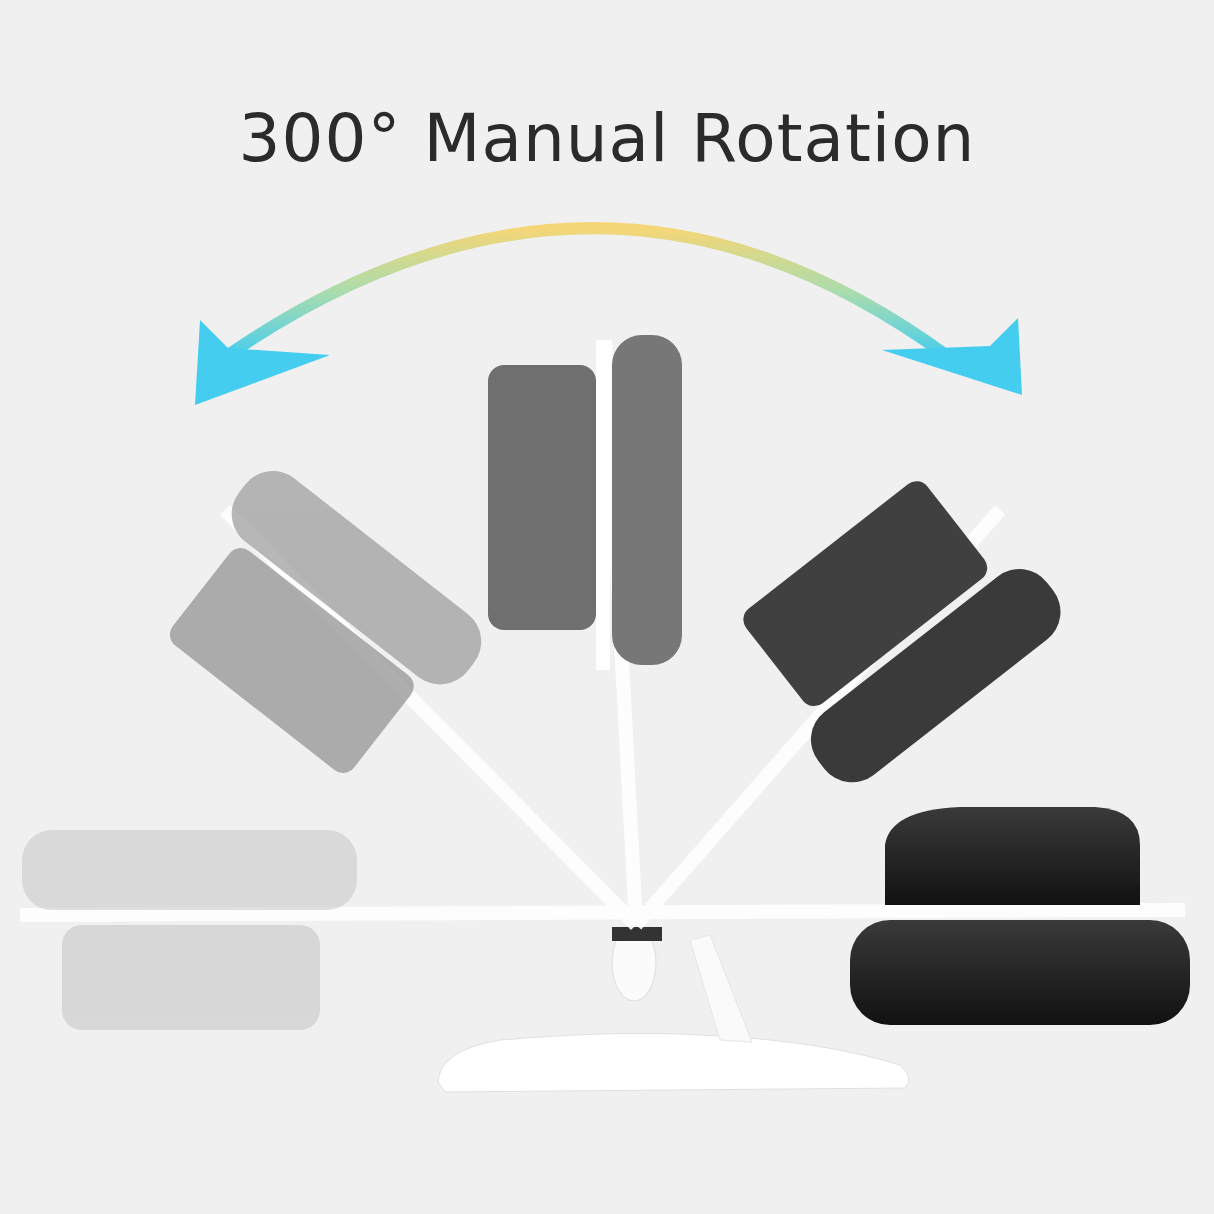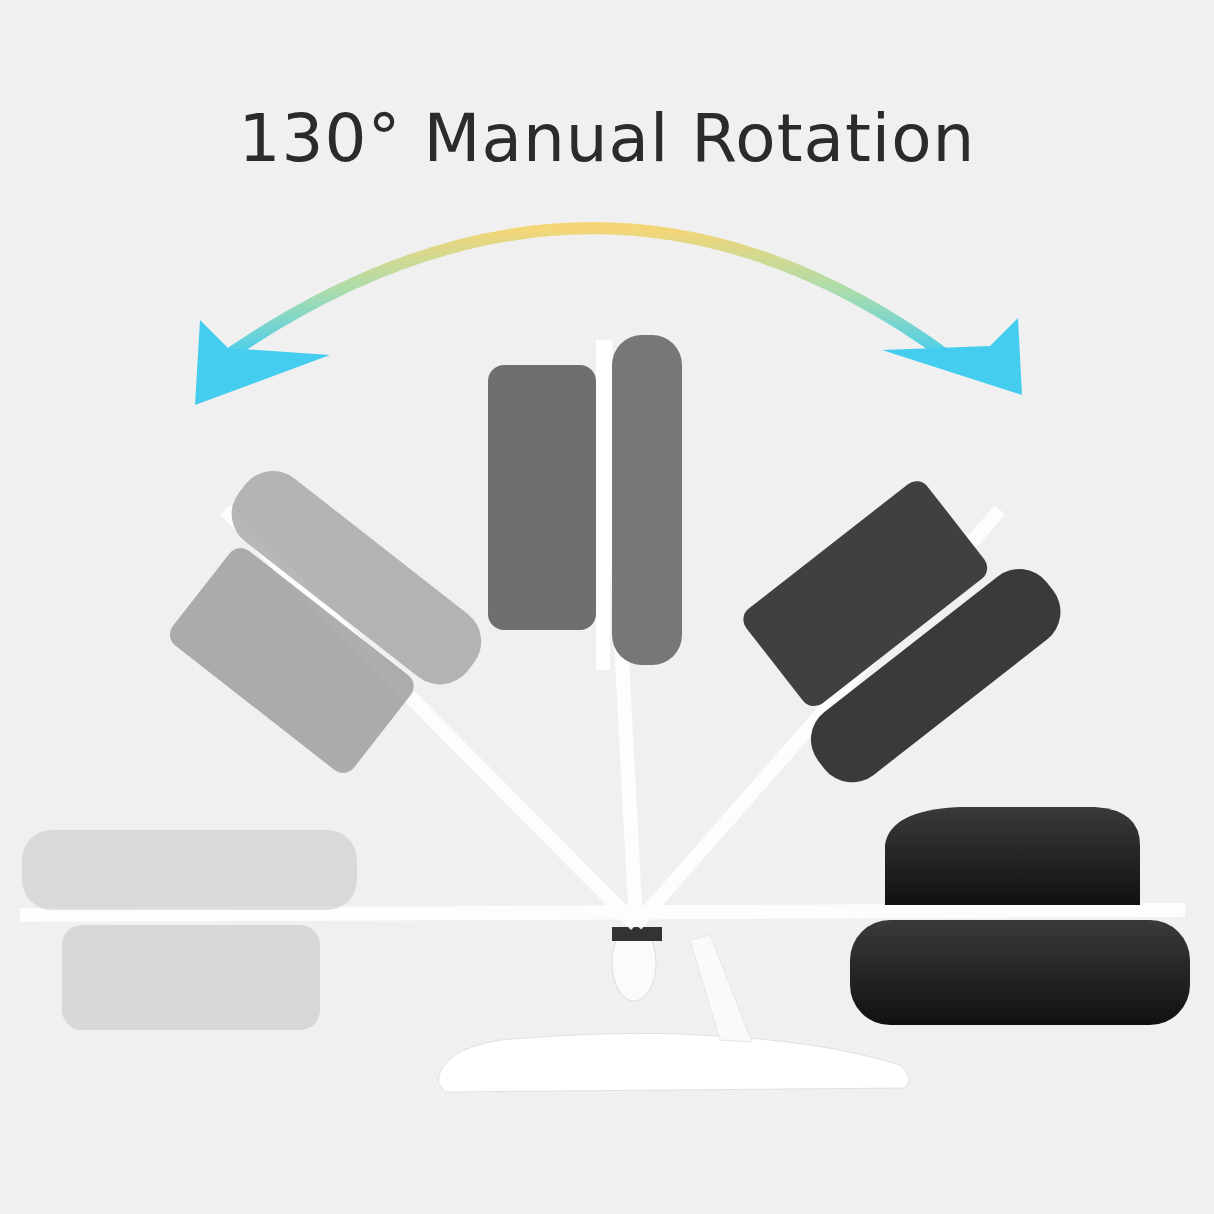--- a/index.html
+++ b/index.html
@@ -14,21 +14,21 @@
     text-align: center;
     font-family: "DejaVu Sans", sans-serif;
     font-size: 66px; font-weight: normal;
     color: #2b2b2b; letter-spacing: 1px;
   }
   svg.scene { position: absolute; left: 0; top: 0; }
 </style>
 </head>
 <body>
 
-<div class="headline">130° Manual Rotation</div>
+<div class="headline">300° Manual Rotation</div>
 
 <svg class="scene" width="1214" height="1214" viewBox="0 0 1214 1214">
   <defs>
     <linearGradient id="arcL" x1="0" y1="0" x2="0" y2="1">
       <stop offset="0" stop-color="#f5d677"></stop>
       <stop offset="0.5" stop-color="#a8dcae"></stop>
       <stop offset="1" stop-color="#45cdf0"></stop>
     </linearGradient>
     <linearGradient id="darkCam" x1="0" y1="0" x2="0" y2="1">
       <stop offset="0" stop-color="#3a3a3a"></stop>

